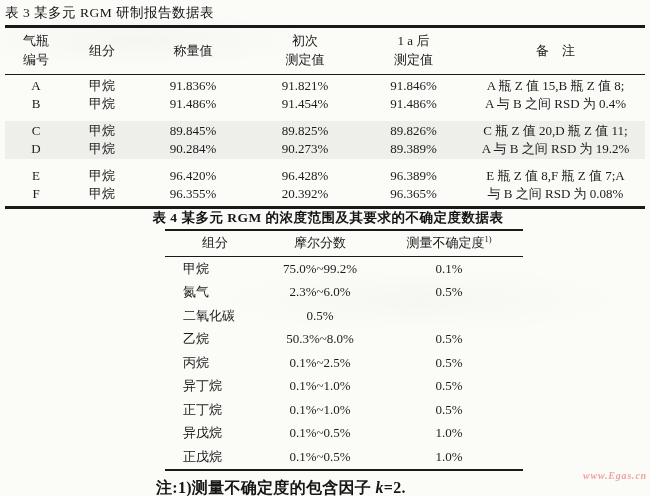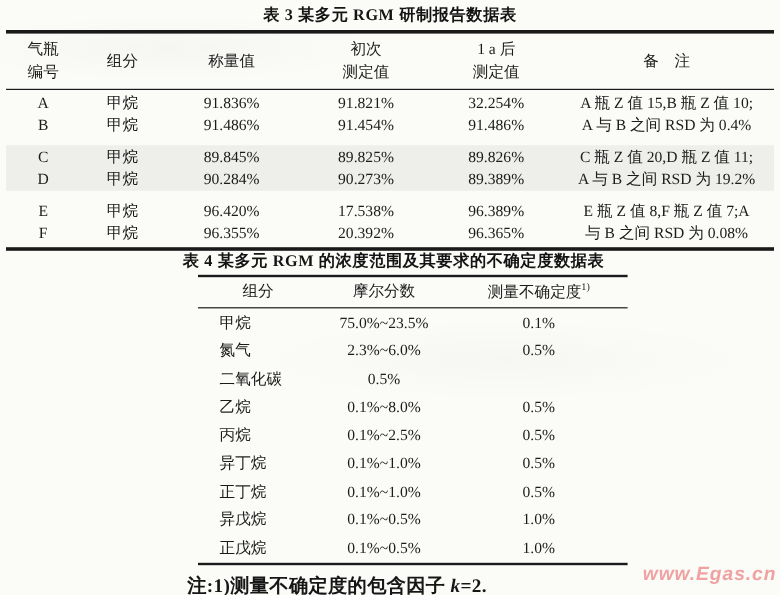--- a/index.html
+++ b/index.html
@@ -12,21 +12,21 @@
   }
   .page{position:absolute;inset:0;
     background:
       radial-gradient(ellipse 260px 40px at 140px 40px, rgba(0,0,0,0.025), transparent 70%),
       radial-gradient(ellipse 300px 50px at 420px 300px, rgba(0,0,0,0.02), transparent 70%);
   }
 
   
   .t3{position:absolute;left:5px;top:4px;width:640px;}
   .t-title{
-    text-align:center;font-weight:bold;font-size:13.5px;
+    font-weight:normal;font-size:13.5px;
     letter-spacing:0.5px;margin-bottom:3px;color:#141414;
   }
   .t3-table{border-top:3px solid #1a1a1a;border-bottom:3px solid #1a1a1a;}
   .t3-head{
     display:grid;grid-template-columns:62px 70px 112px 112px 105px 1fr;
     height:46px;align-items:center;border-bottom:1.5px solid #1a1a1a;
   }
   .hc{text-align:center;line-height:1.45;}
   .hc .hl{display:block;}
   .t3-body{padding:1px 0 2px;}
@@ -59,22 +59,22 @@
   .t4-row .c-comp{text-align:left;padding-left:18px;}
 
   .t4-note{
     position:absolute;top:478px;left:156px;
     font-size:16px;font-weight:bold;color:#161616;letter-spacing:0.3px;
   }
   .t4-note i{font-style:italic;font-weight:bold;}
 
   .watermark{
     position:absolute;top:470px;right:3px;
-    font-family:Liberation Sans, sans-serif;font-style:italic;font-weight:bold;
-    font-size:16px;color:#f0a2a2;letter-spacing:0.8px;
+    font-family:Liberation Serif, serif;font-style:italic;font-weight:bold;
+    font-size:10px;color:#f0a2a2;letter-spacing:0.8px;
   }
 </style>
 </head>
 <body>
 
 <div class="page">
 
   <section class="t3">
     <div class="t-title">表 3  某多元 RGM 研制报告数据表</div>
 
@@ -97,22 +97,22 @@
         <div class="hc">备　注</div>
       </div>
 
       <div class="t3-body">
         <div class="t3-group">
           <div class="t3-row">
             <div>A</div>
             <div>甲烷</div>
             <div>91.836%</div>
             <div>91.821%</div>
-            <div>32.254%</div>
-            <div>A 瓶 Z 值 15,B 瓶 Z 值 10;</div>
+            <div>91.846%</div>
+            <div>A 瓶 Z 值 15,B 瓶 Z 值 8;</div>
           </div>
           <div class="t3-row">
             <div>B</div>
             <div>甲烷</div>
             <div>91.486%</div>
             <div>91.454%</div>
             <div>91.486%</div>
             <div>A 与 B 之间 RSD 为 0.4%</div>
           </div>
         </div>
@@ -134,21 +134,21 @@
             <div>89.389%</div>
             <div>A 与 B 之间 RSD 为 19.2%</div>
           </div>
         </div>
 
         <div class="t3-group">
           <div class="t3-row">
             <div>E</div>
             <div>甲烷</div>
             <div>96.420%</div>
-            <div>17.538%</div>
+            <div>96.428%</div>
             <div>96.389%</div>
             <div>E 瓶 Z 值 8,F 瓶 Z 值 7;A</div>
           </div>
           <div class="t3-row">
             <div>F</div>
             <div>甲烷</div>
             <div>96.355%</div>
             <div>20.392%</div>
             <div>96.365%</div>
             <div>与 B 之间 RSD 为 0.08%</div>
@@ -165,35 +165,35 @@
       <div class="hc">组分</div>
       <div class="hc">摩尔分数</div>
       <div class="hc">
         <span>测量不确定度</span><sup>1)</sup>
       </div>
     </div>
 
     <div class="t4-body">
       <div class="t4-row">
         <div class="c-comp">甲烷</div>
-        <div>75.0%~23.5%</div>
+        <div>75.0%~99.2%</div>
         <div>0.1%</div>
       </div>
       <div class="t4-row">
         <div class="c-comp">氮气</div>
         <div>2.3%~6.0%</div>
         <div>0.5%</div>
       </div>
       <div class="t4-row">
         <div class="c-comp">二氧化碳</div>
         <div>0.5%</div>
       </div>
       <div class="t4-row">
         <div class="c-comp">乙烷</div>
-        <div>0.1%~8.0%</div>
+        <div>50.3%~8.0%</div>
         <div>0.5%</div>
       </div>
       <div class="t4-row">
         <div class="c-comp">丙烷</div>
         <div>0.1%~2.5%</div>
         <div>0.5%</div>
       </div>
       <div class="t4-row">
         <div class="c-comp">异丁烷</div>
         <div>0.1%~1.0%</div>

